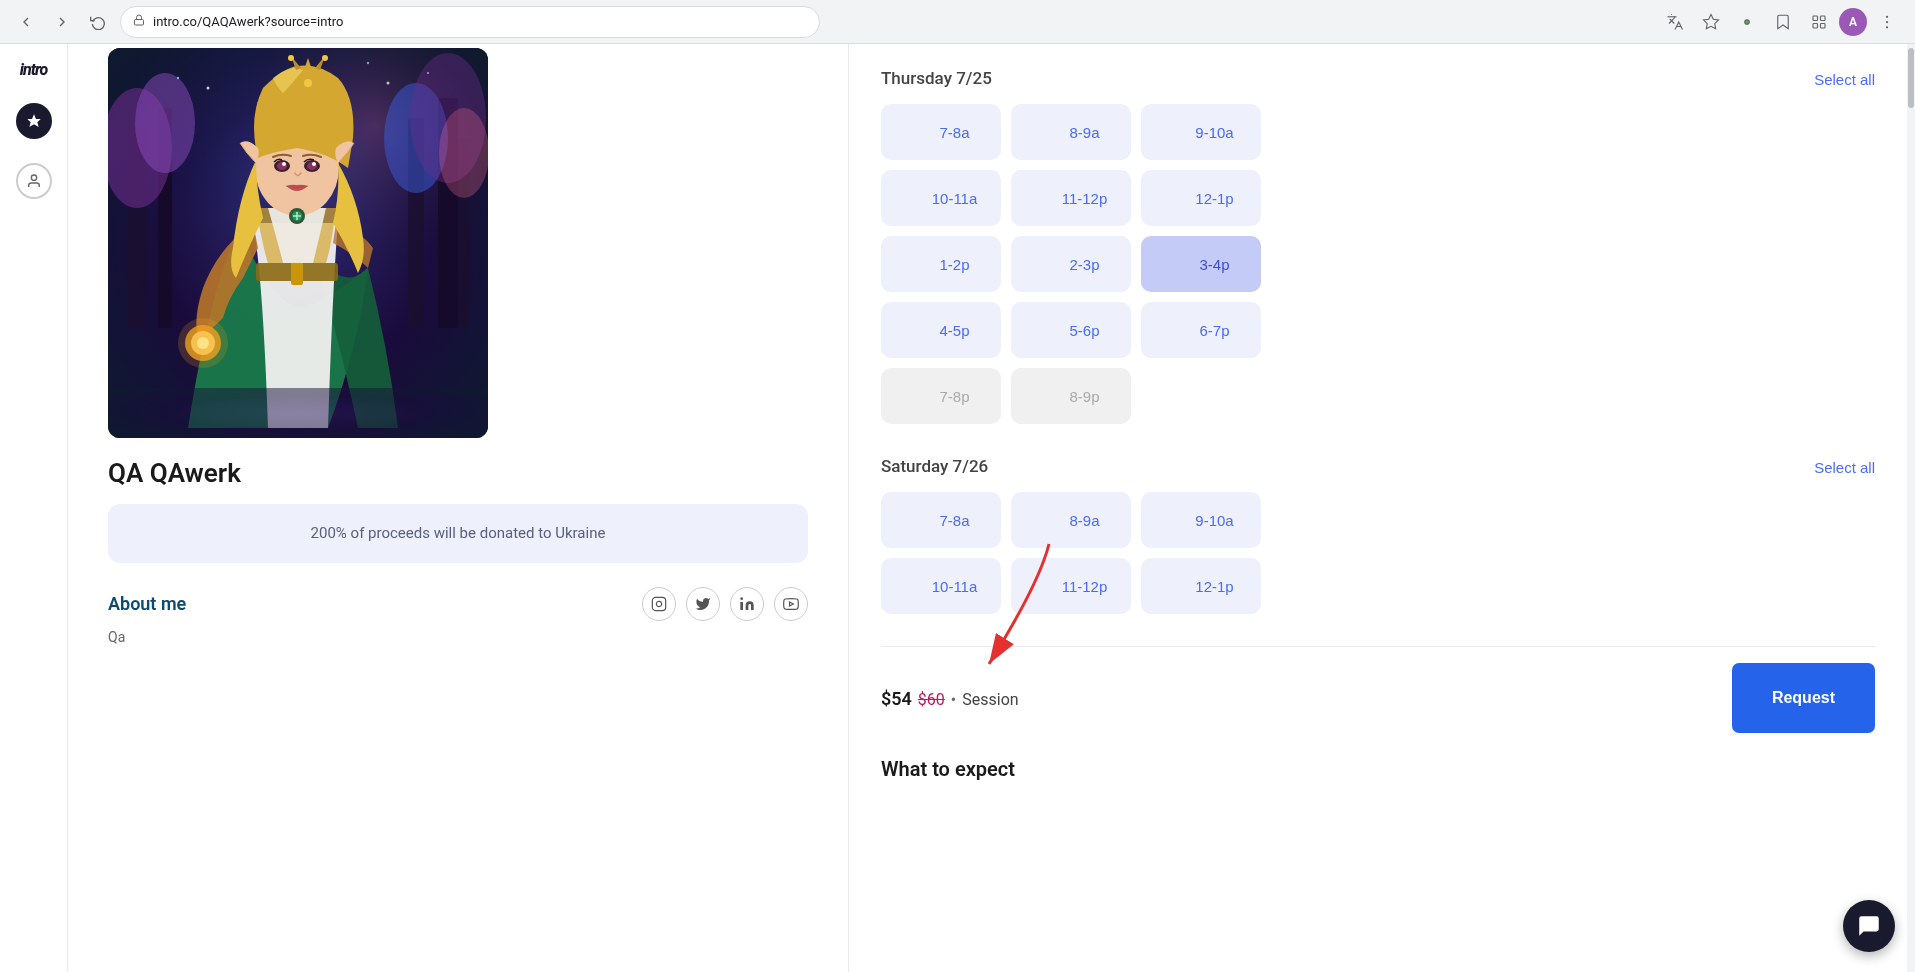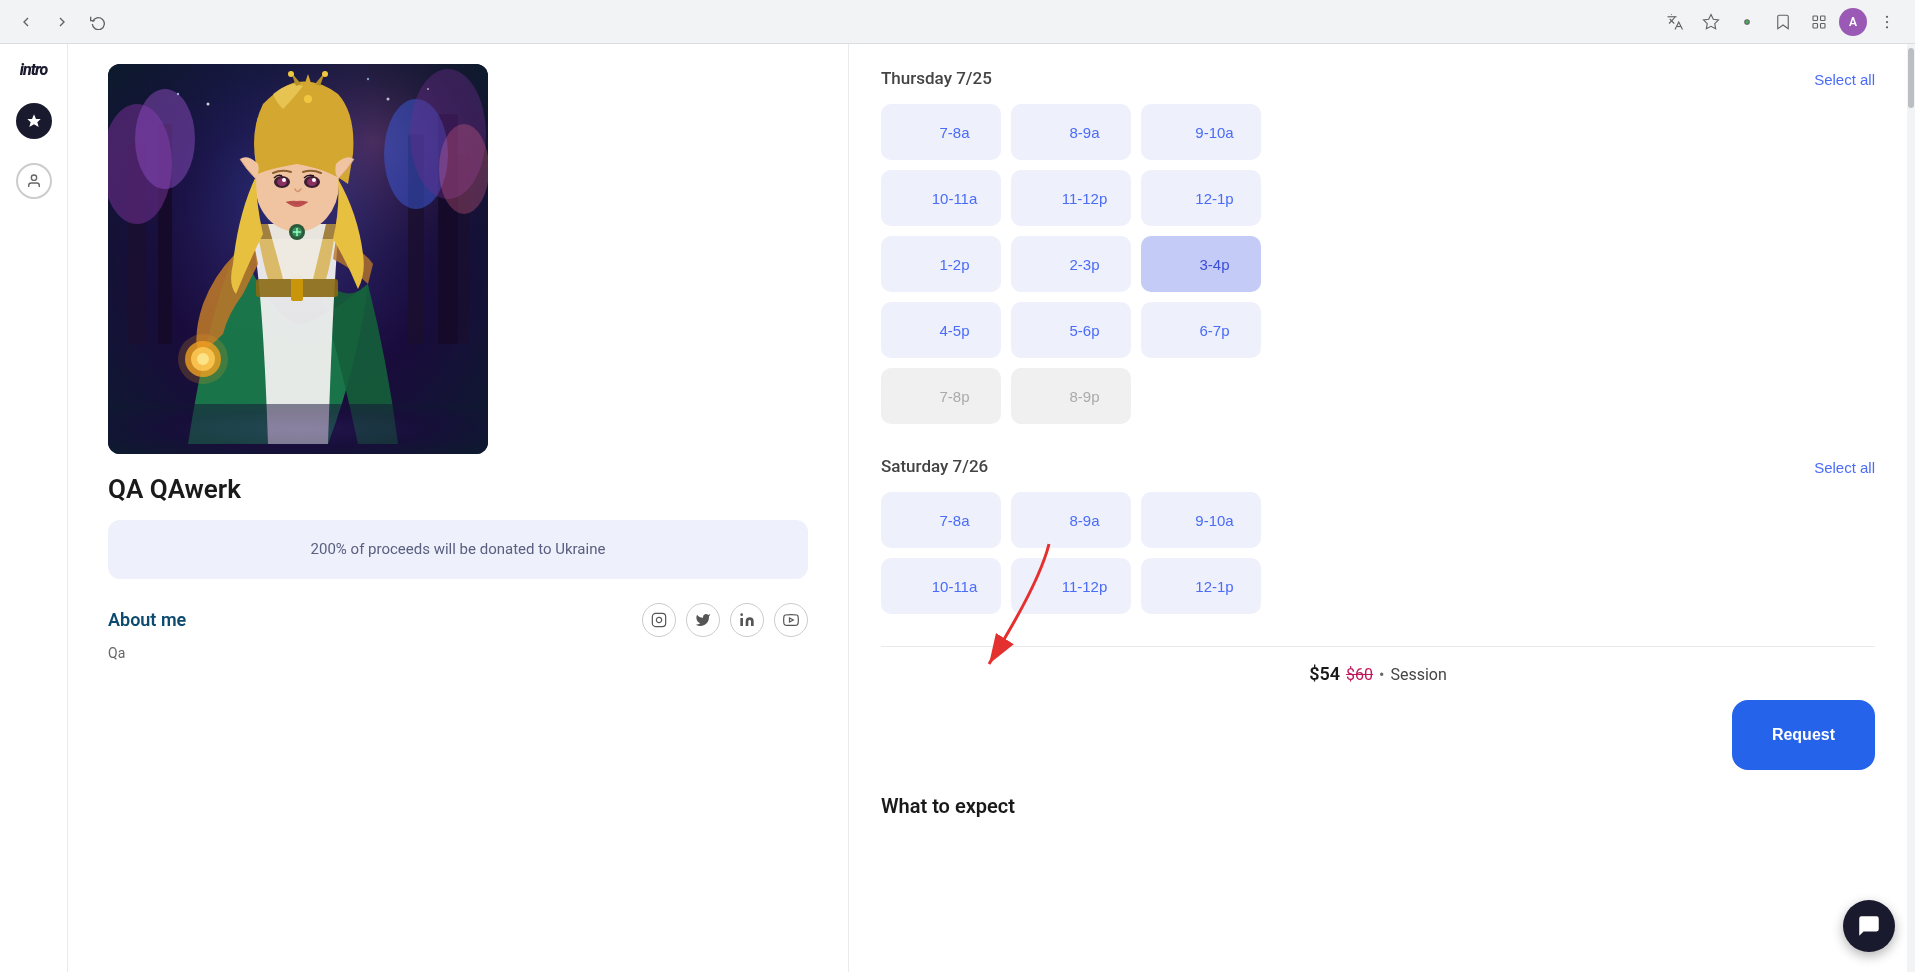--- a/index.html
+++ b/index.html
@@ -121,21 +121,21 @@
     
     .main-content {
       flex: 1;
       display: flex;
       overflow: hidden;
     }
 
     
     .profile-section {
       width: 780px;
-      padding: 20px 40px;
+      padding: 4px 40px;
       overflow-y: auto;
     }
 
     .profile-image-container {
       width: 380px;
       height: 390px;
       border-radius: 12px;
       overflow: hidden;
       margin-bottom: 20px;
       background: linear-gradient(135deg, #1a0533 0%, #2d0a5e 30%, #1a3a6e 60%, #0d1b4e 100%);
@@ -272,21 +272,20 @@
     
     .bottom-bar {
       position: sticky;
       bottom: 8px;
       background: #fff;
       padding: 16px 0;
       display: flex;
       align-items: center;
       gap: 16px;
       border-top: 1px solid #e8eaed;
-      flex-direction: column;
     }
     .price-display {
       display: flex;
       align-items: baseline;
       gap: 6px;
     }
     .price-current {
       font-size: 18px;
       font-weight: 600;
       color: #1a1a1a;
@@ -301,21 +300,21 @@
       color: #666;
     }
     .session-label {
       font-size: 16px;
       color: #444;
     }
     .request-btn {
       background: #2563eb;
       color: white;
       border: none;
-      border-radius: 16px;
+      border-radius: 7px;
       padding: 26px 40px;
       font-size: 16px;
       font-weight: 600;
       cursor: pointer;
       margin-left: auto;
     }
 
     
     .what-to-expect {
       font-size: 20px;
@@ -374,20 +373,29 @@
     <svg width="16" height="16" viewBox="0 0 24 24" fill="none" stroke="currentColor" stroke-width="2">
         <polyline points="9 18 15 12 9 6"></polyline>
       </svg>
   </button>
   <button class="browser-nav-btn">
     <svg width="16" height="16" viewBox="0 0 24 24" fill="none" stroke="currentColor" stroke-width="2">
         <polyline points="1 4 1 10 7 10"></polyline>
         <path d="M3.51 15a9 9 0 1 0 .49-3.5"></path>
       </svg>
   </button>
+  <div class="address-bar">
+    <span class="address-bar-icon">
+      <svg width="12" height="12" viewBox="0 0 24 24" fill="none" stroke="currentColor" stroke-width="2">
+          <rect x="3" y="11" width="18" height="11" rx="2"></rect>
+          <path d="M7 11V7a5 5 0 0 1 10 0v4"></path>
+        </svg>
+    </span>
+    <span>intro.co/QAQAwerk?source=intro</span>
+  </div>
   <div class="browser-icons">
     <button class="browser-icon-btn">
       <svg width="18" height="18" viewBox="0 0 24 24" fill="none" stroke="currentColor" stroke-width="1.5">
           <path d="M5 8l6 6"></path>
           <path d="M4 14l6-6 2-3"></path>
           <path d="M2 5h12"></path>
           <path d="M7 2h1"></path>
           <path d="M22 22l-5-10-5 10"></path>
           <path d="M14 18h6"></path>
         </svg>

